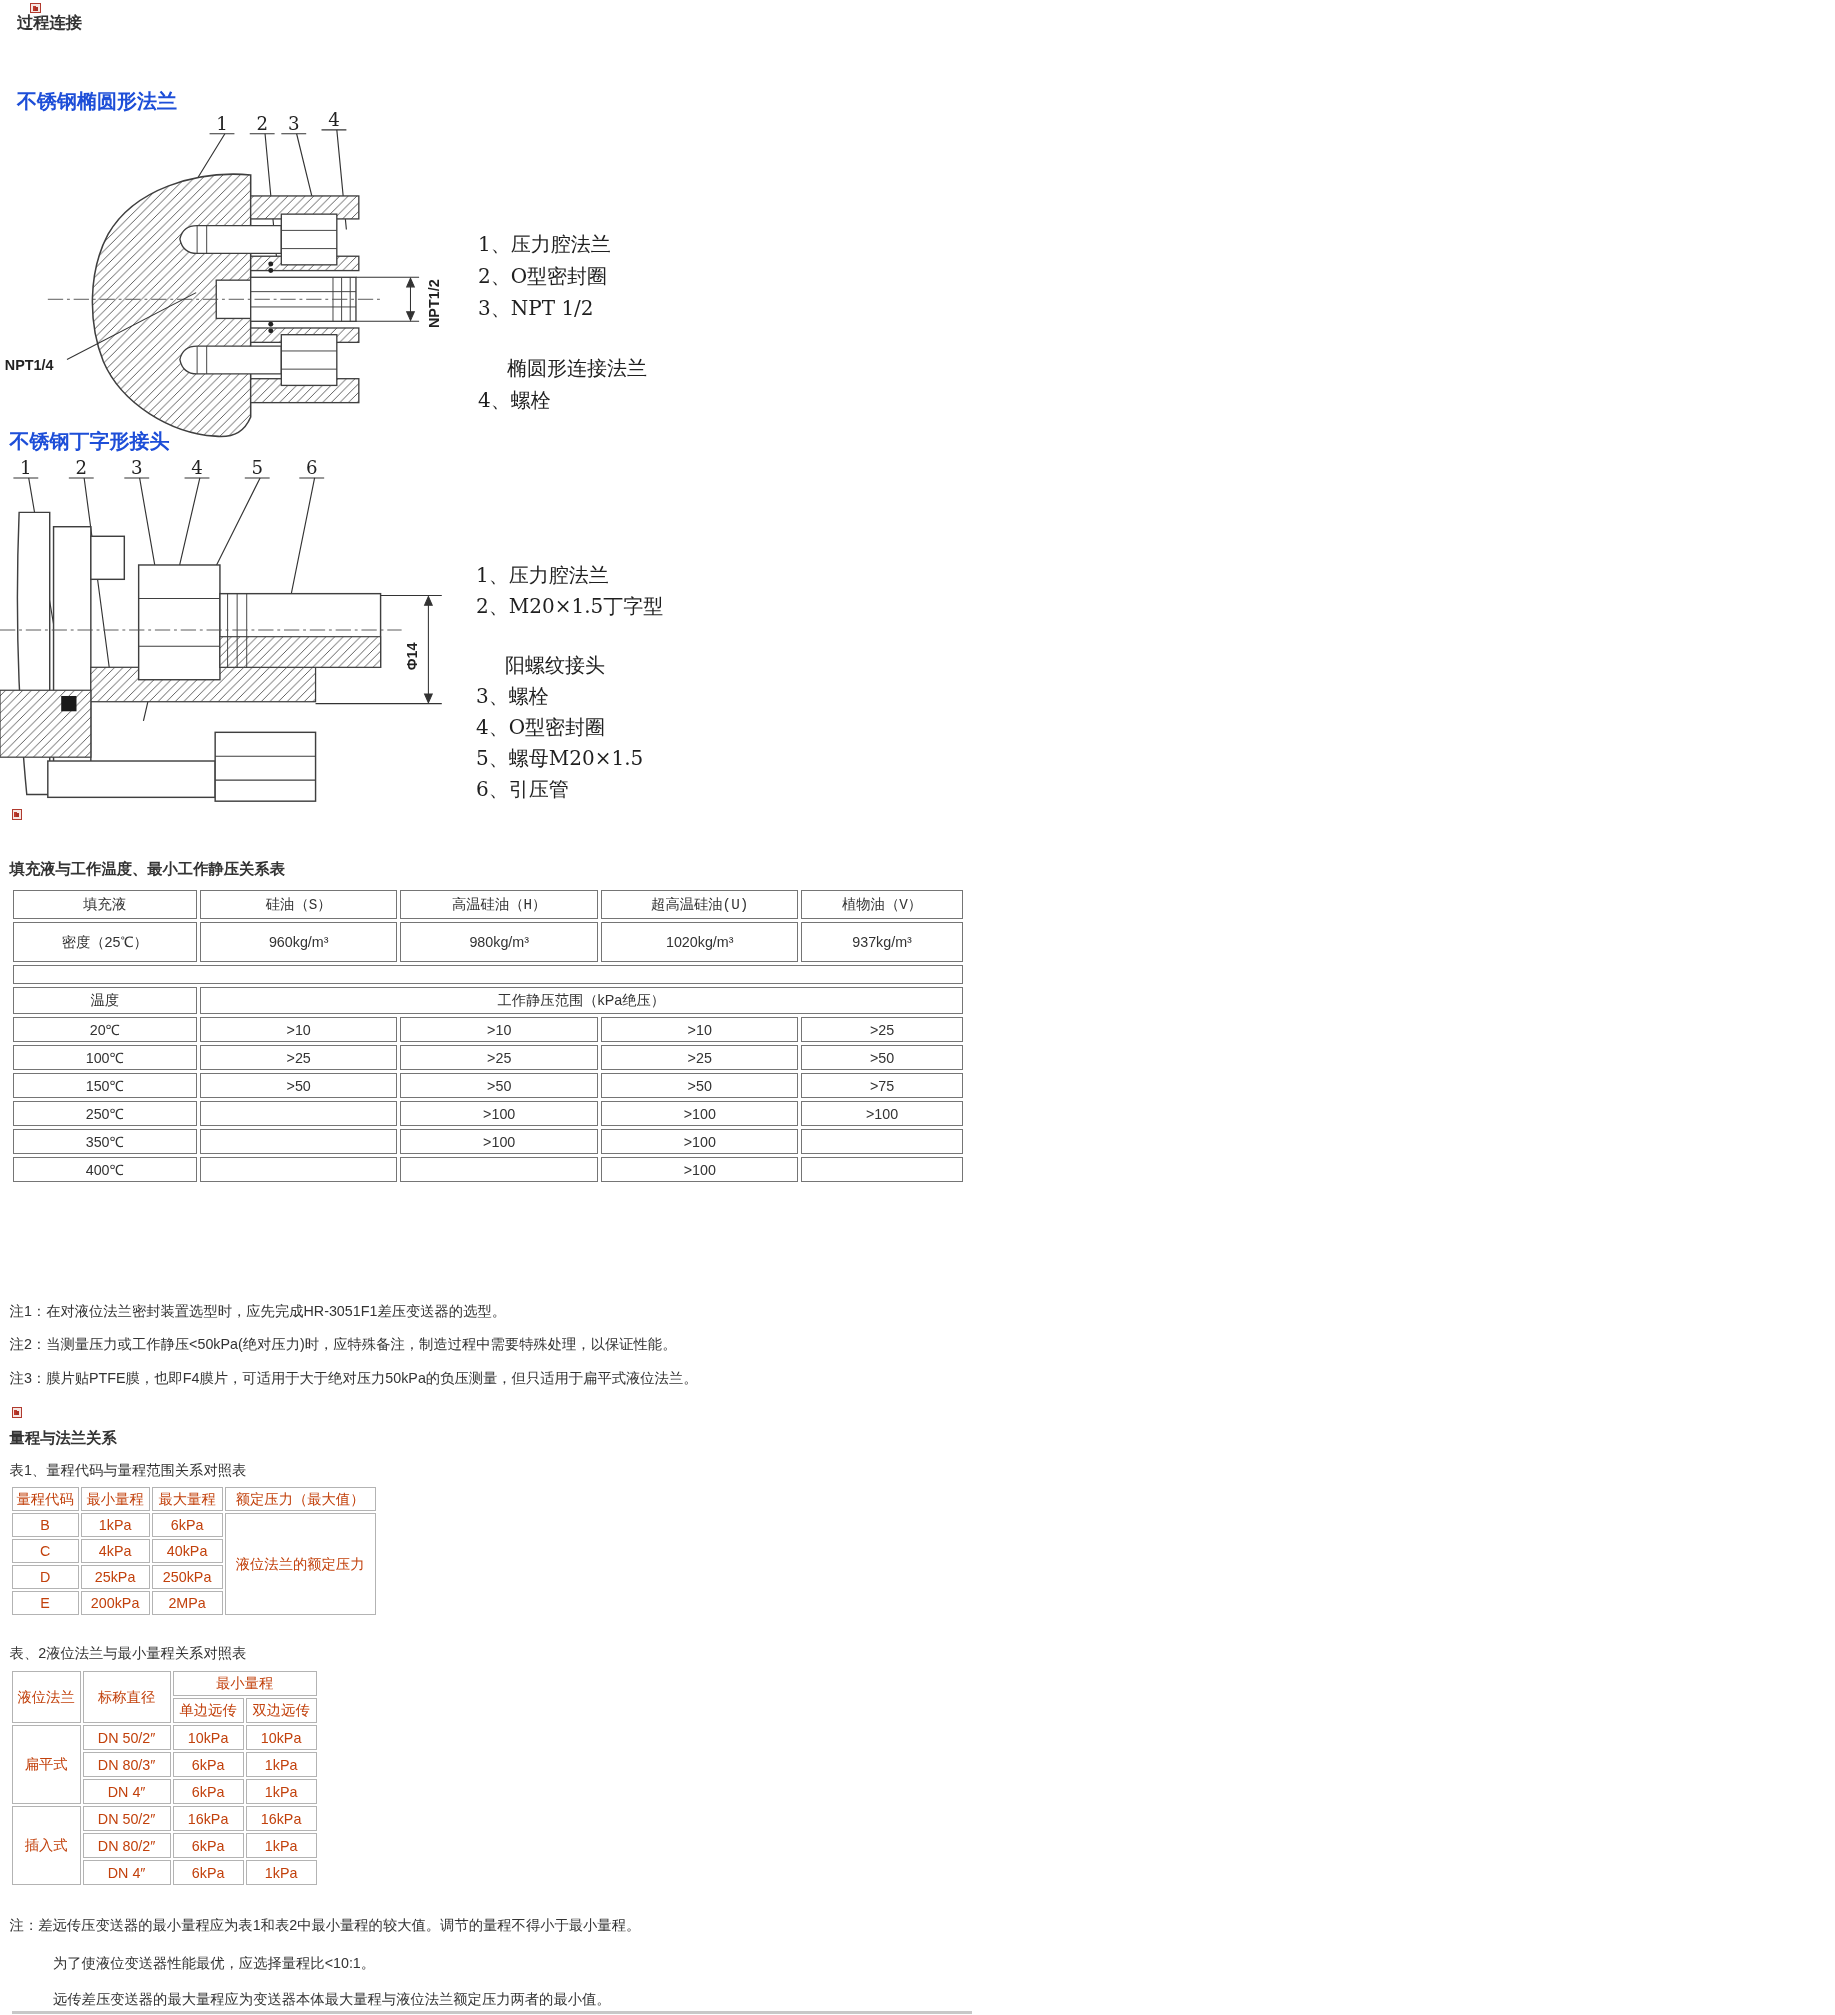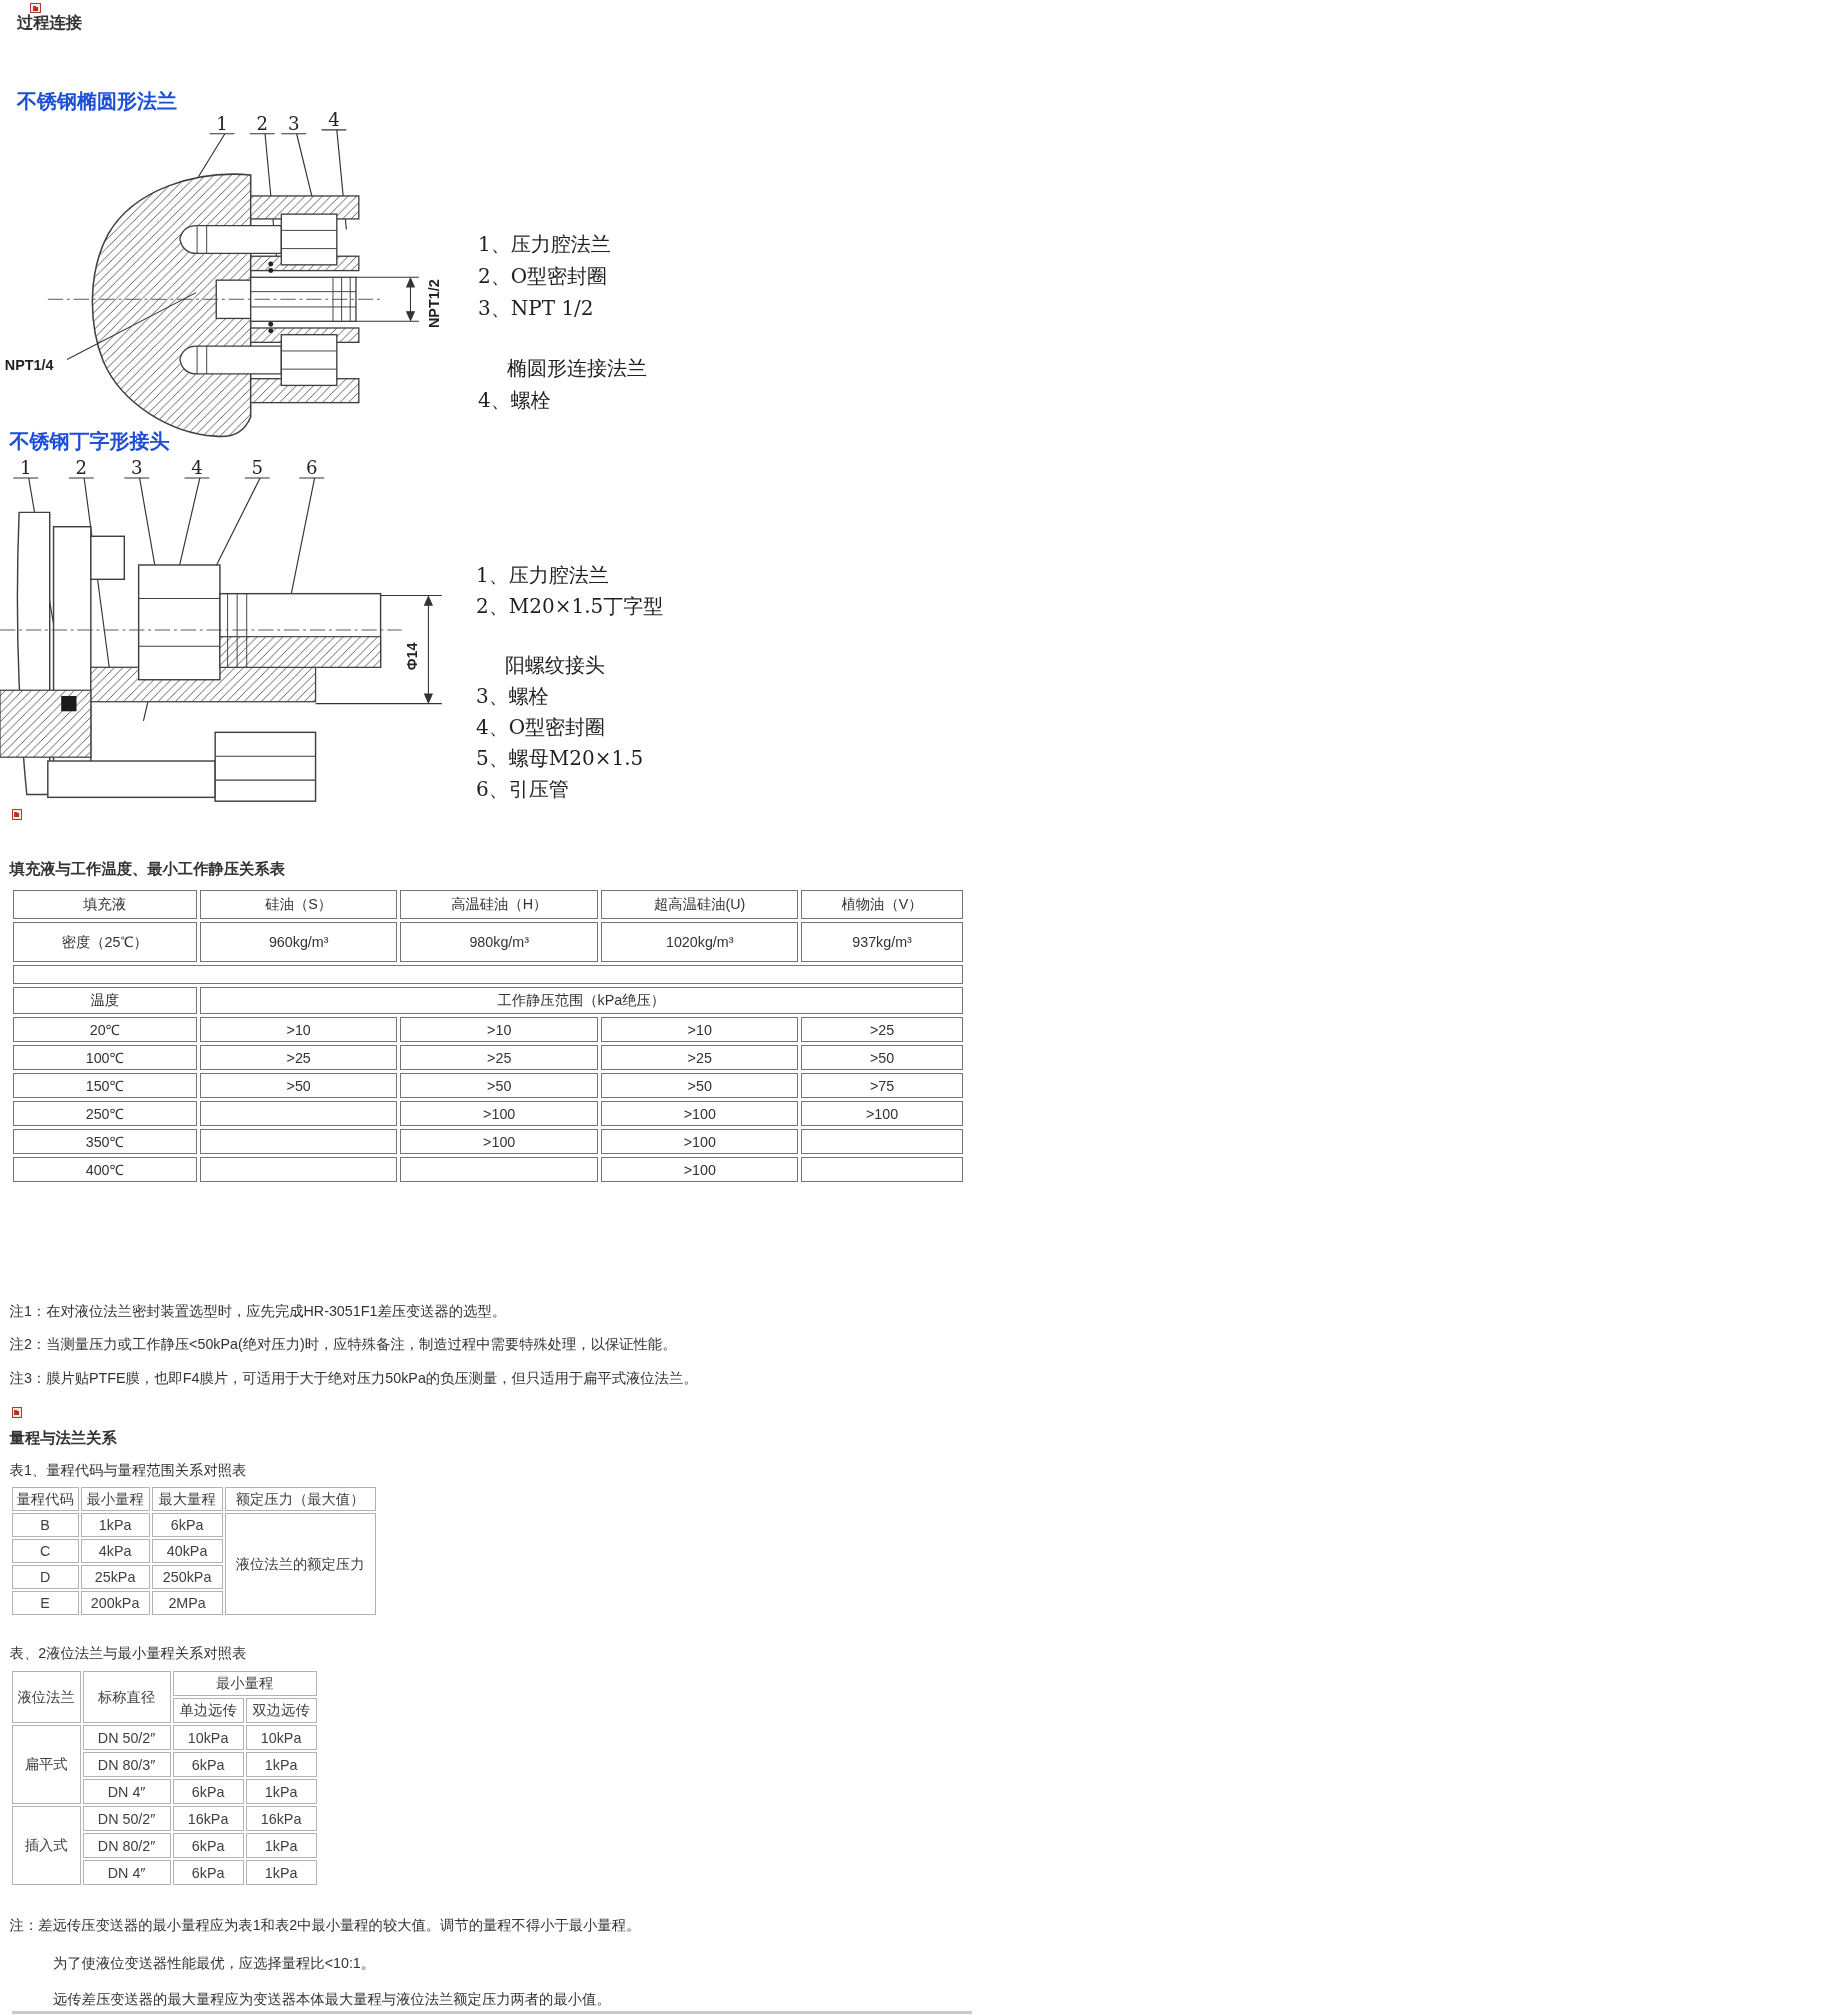--- a/index.html
+++ b/index.html
@@ -13,30 +13,30 @@
   .h-sec{font-size:15.3px;font-weight:bold;color:#333;}
   .lbl{font-size:20px;font-weight:bold;color:#1d4ed8;}
   .cap{font-size:14.3px;color:#333;}
   .note{font-size:14.3px;color:#333;white-space:nowrap;}
   .legend{font-family:"DejaVu Serif","Liberation Serif",serif;font-size:20px;color:#1f1f1f;line-height:32px;white-space:nowrap;}
   .legend2{line-height:31px;}
   .legend .ind{padding-left:29px;margin-top:28px;}
   
   table.t-fill{border-collapse:separate;border-spacing:3.8px;table-layout:fixed;}
   table.t-fill td{border:1.9px solid #757575;text-align:center;font-size:14.3px;color:#333;padding:0;background:#fff;overflow:hidden;}
-  tr.rh td{height:27px;}
+  tr.rh td{height:27px;font-family:Liberation Mono, monospace;}
   tr.rden td{height:38px;}
   tr.rtmp td{height:36px;}
   tr.rsp td{height:17px;border:1.9px solid #757575;}
   tr.rph td{height:25px;}
   tr.rd td{height:23px;}
   td.la{text-align:left;padding-left:2.9px;}
   
   table.t-sm{border-collapse:separate;border-spacing:2.9px;table-layout:fixed;}
-  table.t-sm td{border:1.9px solid #b3b3b3;text-align:center;font-size:14.3px;color:#404040;padding:0 1.9px;background:#fff;}
+  table.t-sm td{border:1.9px solid #b3b3b3;text-align:center;font-size:14.3px;color:#c2410c;padding:0 1.9px;background:#fff;}
   table.t-r1 td{height:22px;}
   table.t-r2 td{height:23px;}
   svg text{font-family:"DejaVu Serif","Liberation Serif",serif;}
   .npt{font-family:"Liberation Sans",sans-serif;font-weight:bold;font-size:15px;fill:#222;}
   .cnum{font-size:19px;fill:#222;}
   .sliver{background:#9b9b9b;opacity:.55;}
 </style>
 </head>
 <body>
 

